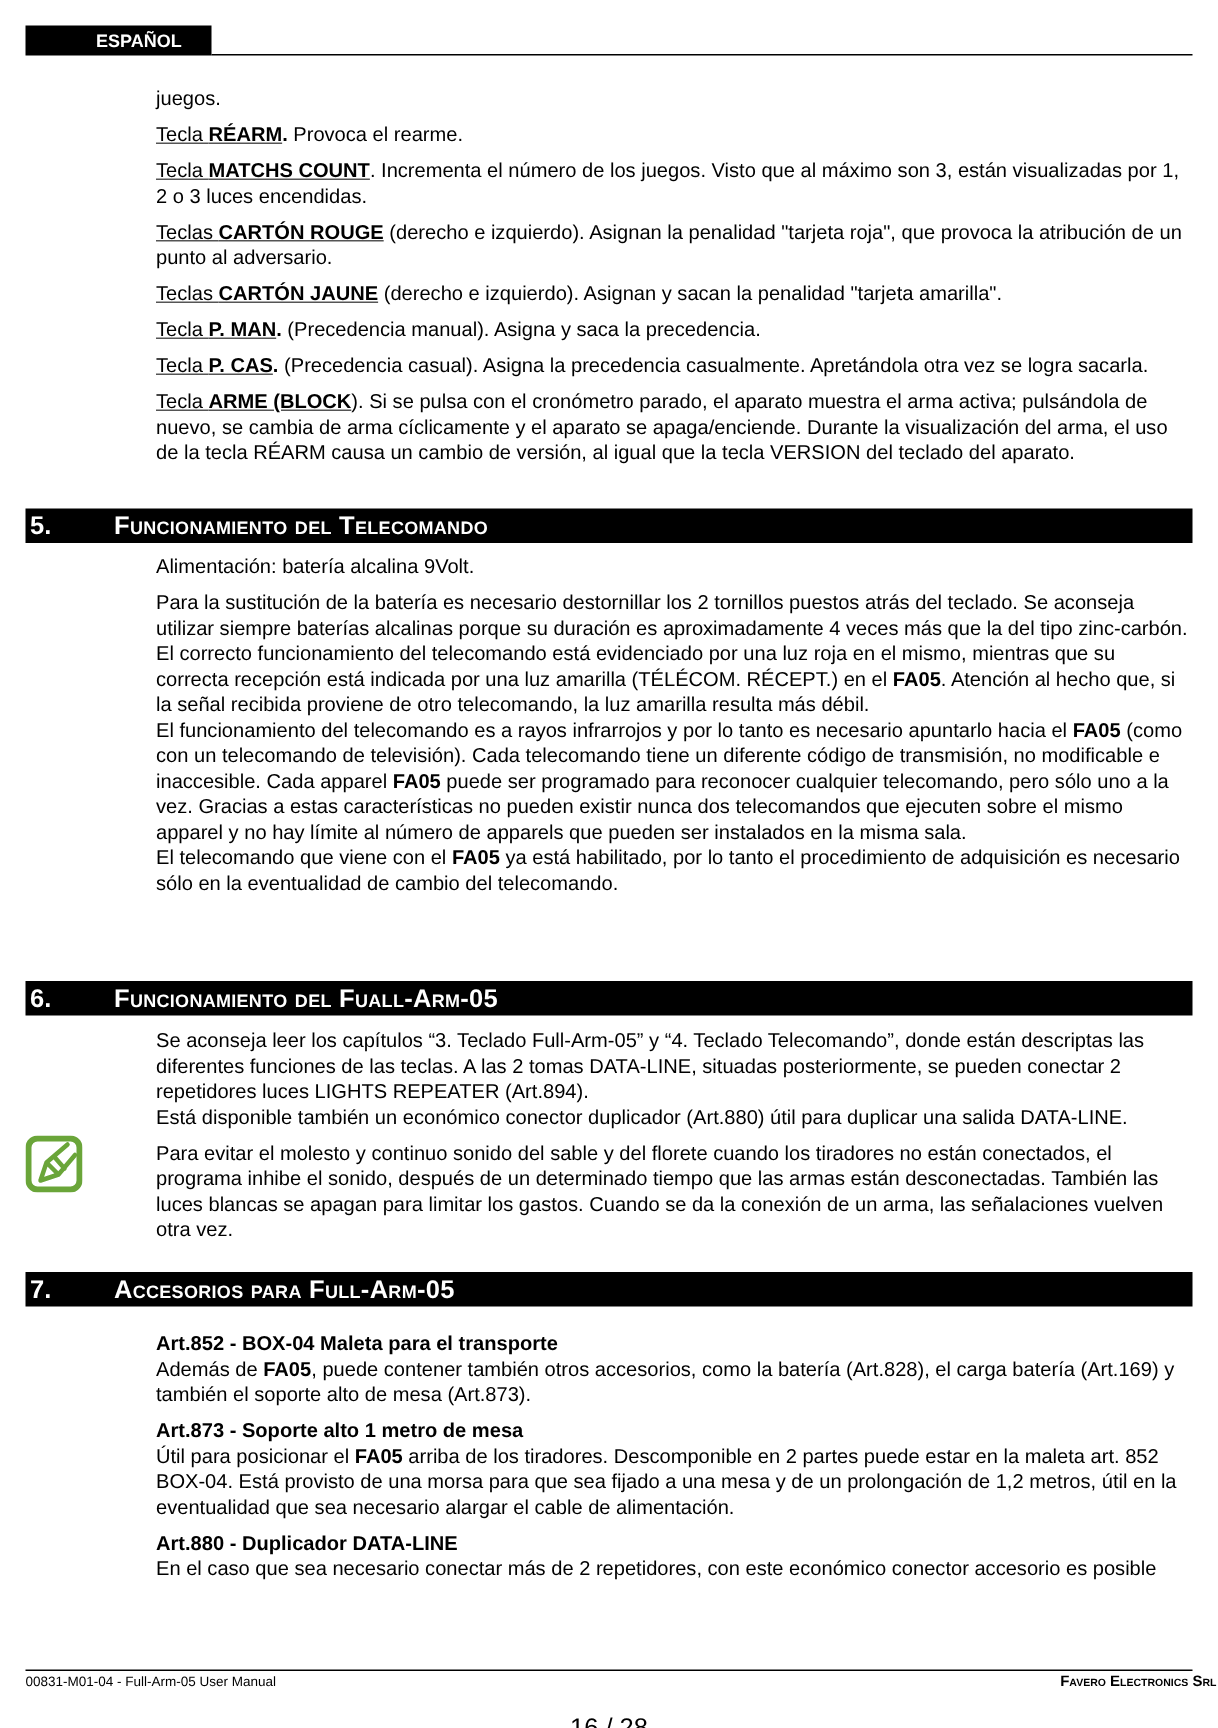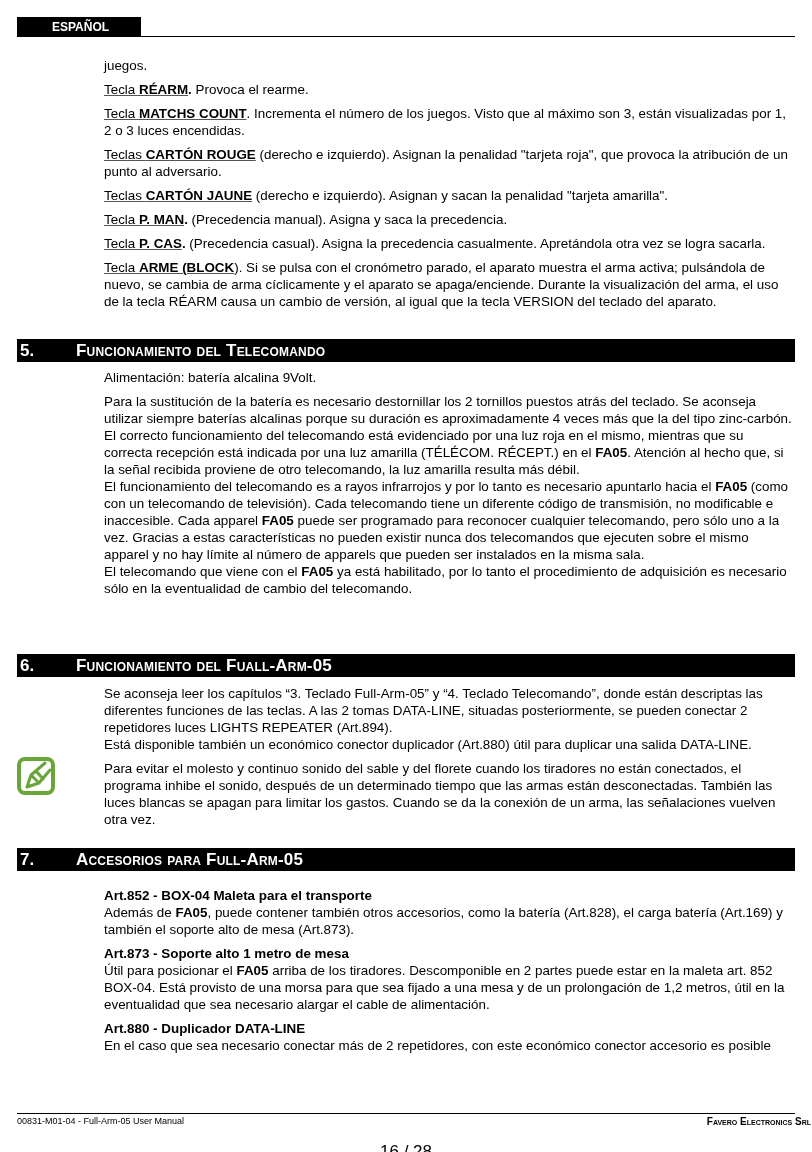--- a/index.html
+++ b/index.html
@@ -1,20 +1,20 @@
 <!DOCTYPE html>
 <html><head>
 <meta charset="utf-8">
 <style>
   html, body { margin: 0; padding: 0; background: #ffffff; }
   body { width: 812px; height: 1152px; position: relative; overflow: hidden;
          font-family: "Liberation Sans", sans-serif; color: #000; }
   .lang-tab { position: absolute; left: 17px; top: 17px; width: 124px; height: 20px;
               background: #000; color: #fff; font-weight: bold; font-size: 12px;
-              line-height: 20px; padding-left: 35px; box-sizing: border-box; }
+              line-height: 20px; padding-left: 47px; box-sizing: border-box; }
   .top-rule { position: absolute; left: 141px; top: 36px; width: 654px; height: 1px; background: #000; }
 
   .content { position: absolute; left: 64px; width: 730px; font-size: 13.4px; line-height: 17px; }
   .content p { margin: 0; padding-left: 40px; }
   .gap { margin-top: 7px !important; }
   .key { text-decoration: underline; text-decoration-color: #555; margin-top: 13px; }
   b { font-weight: bold; }
 
   .section-bar { position: absolute; left: 17px; width: 778px; height: 23px; background: #000; color: #fff; }
   .section-num { position: absolute; left: 3px; top: 0; font-weight: bold; font-size: 17px; line-height: 24px; }

